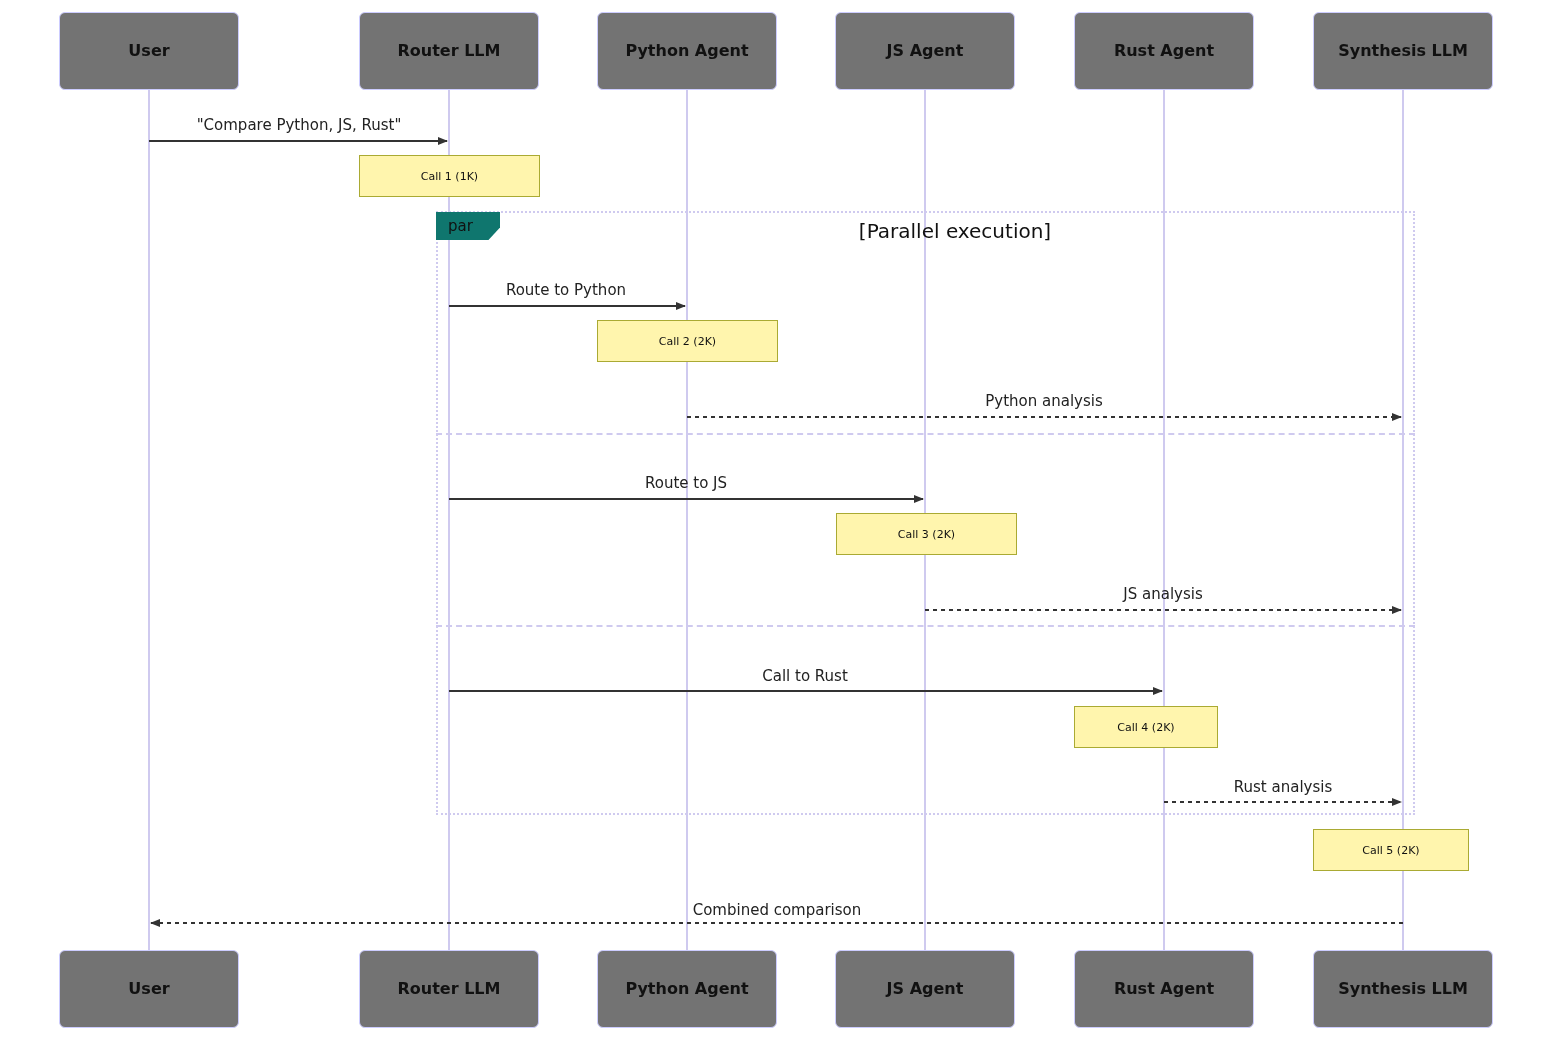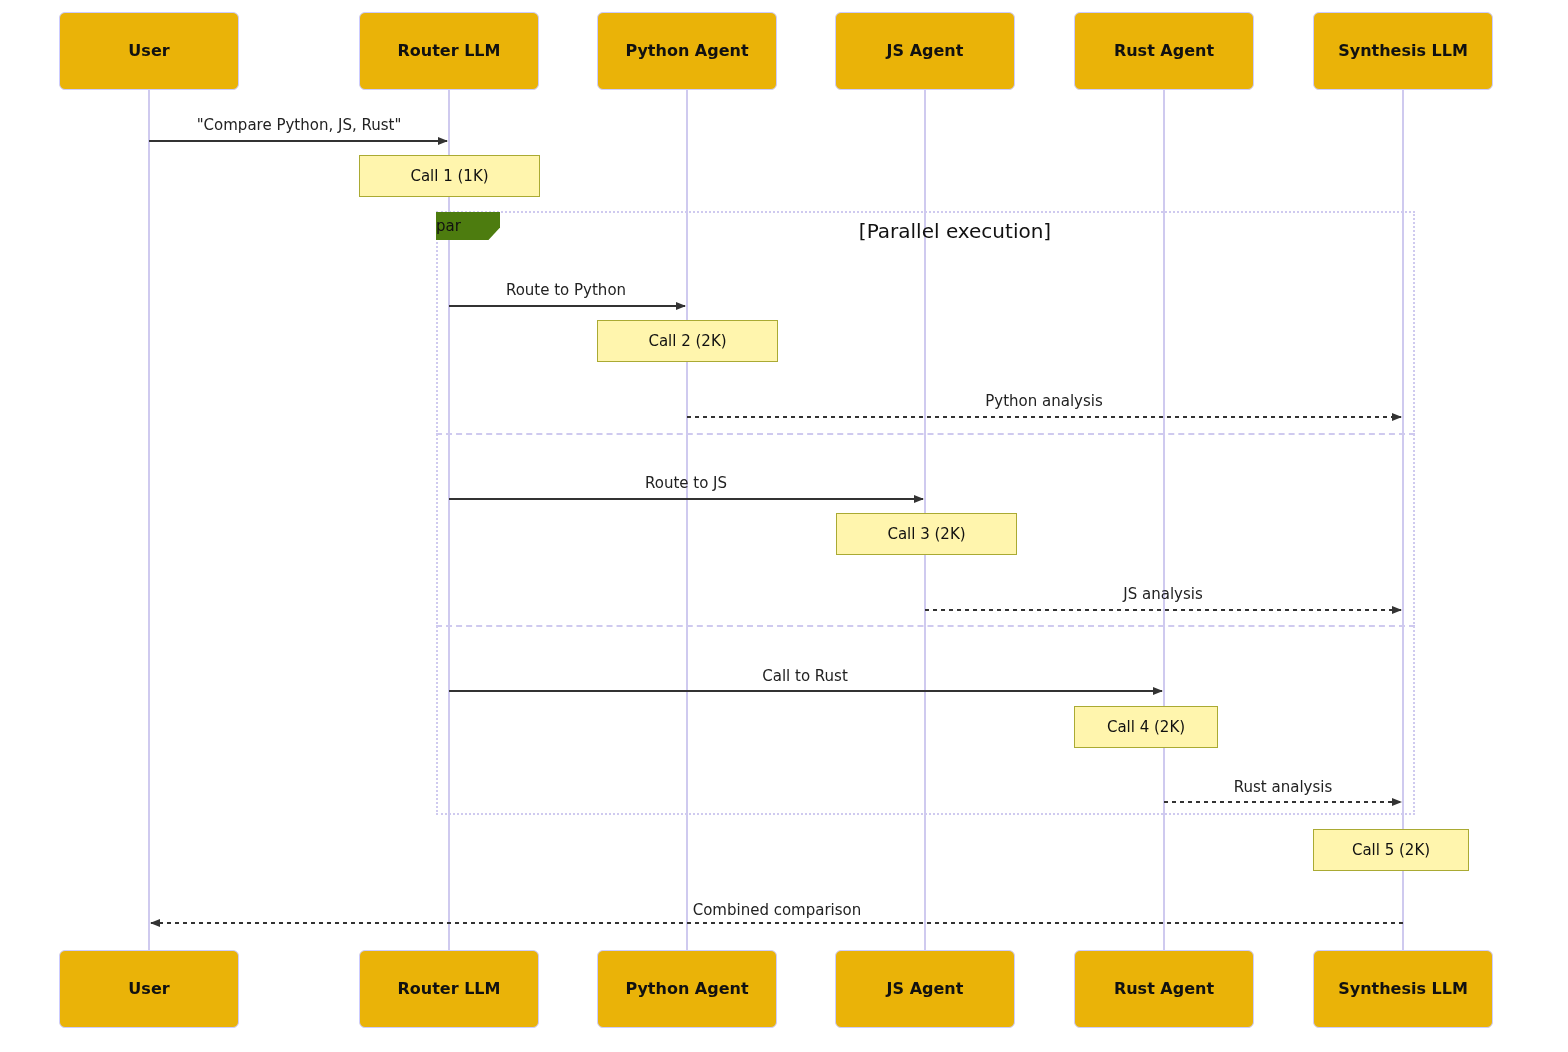--- a/index.html
+++ b/index.html
@@ -16,21 +16,21 @@
   }
   #diagram {
     position: absolute;
     left: 0; top: 0;
     width: 1568px;
     height: 1052px;
   }
   .participant-box {
     position: absolute;
     box-sizing: border-box;
-    background: #eab308;
+    background: #737373;
     border: 1px solid #CCCCFF;
     border-radius: 6px;
     display: flex;
     align-items: center;
     justify-content: center;
   }
   .participant-label {
     font-size: 16px;
     font-weight: bold;
     color: #111111;
@@ -45,40 +45,40 @@
   .note-box {
     position: absolute;
     box-sizing: border-box;
     background: #FFF5AD;
     border: 1px solid #AAAA33;
     display: flex;
     align-items: center;
     justify-content: center;
   }
   .note-label {
-    font-size: 15px;
+    font-size: 11px;
     color: #111111;
     font-weight: normal;
     white-space: nowrap;
   }
   .msg-label {
     position: absolute;
     font-size: 15px;
     color: #222222;
     white-space: nowrap;
     text-align: center;
     transform: translateX(-50%);
   }
   .frame-label-box {
     position: absolute;
     box-sizing: border-box;
-    background: #4d7c0f;
+    background: #0f766e;
     display: flex;
     align-items: center;
-    padding-left: 0;
+    padding-left: 12px;
     clip-path: polygon(0 0, 100% 0, 100% 55%, 82% 100%, 0 100%);
   }
   .frame-label-text {
     font-size: 15px;
     color: #111111;
     white-space: nowrap;
   }
   .frame-title {
     position: absolute;
     font-size: 20px;

